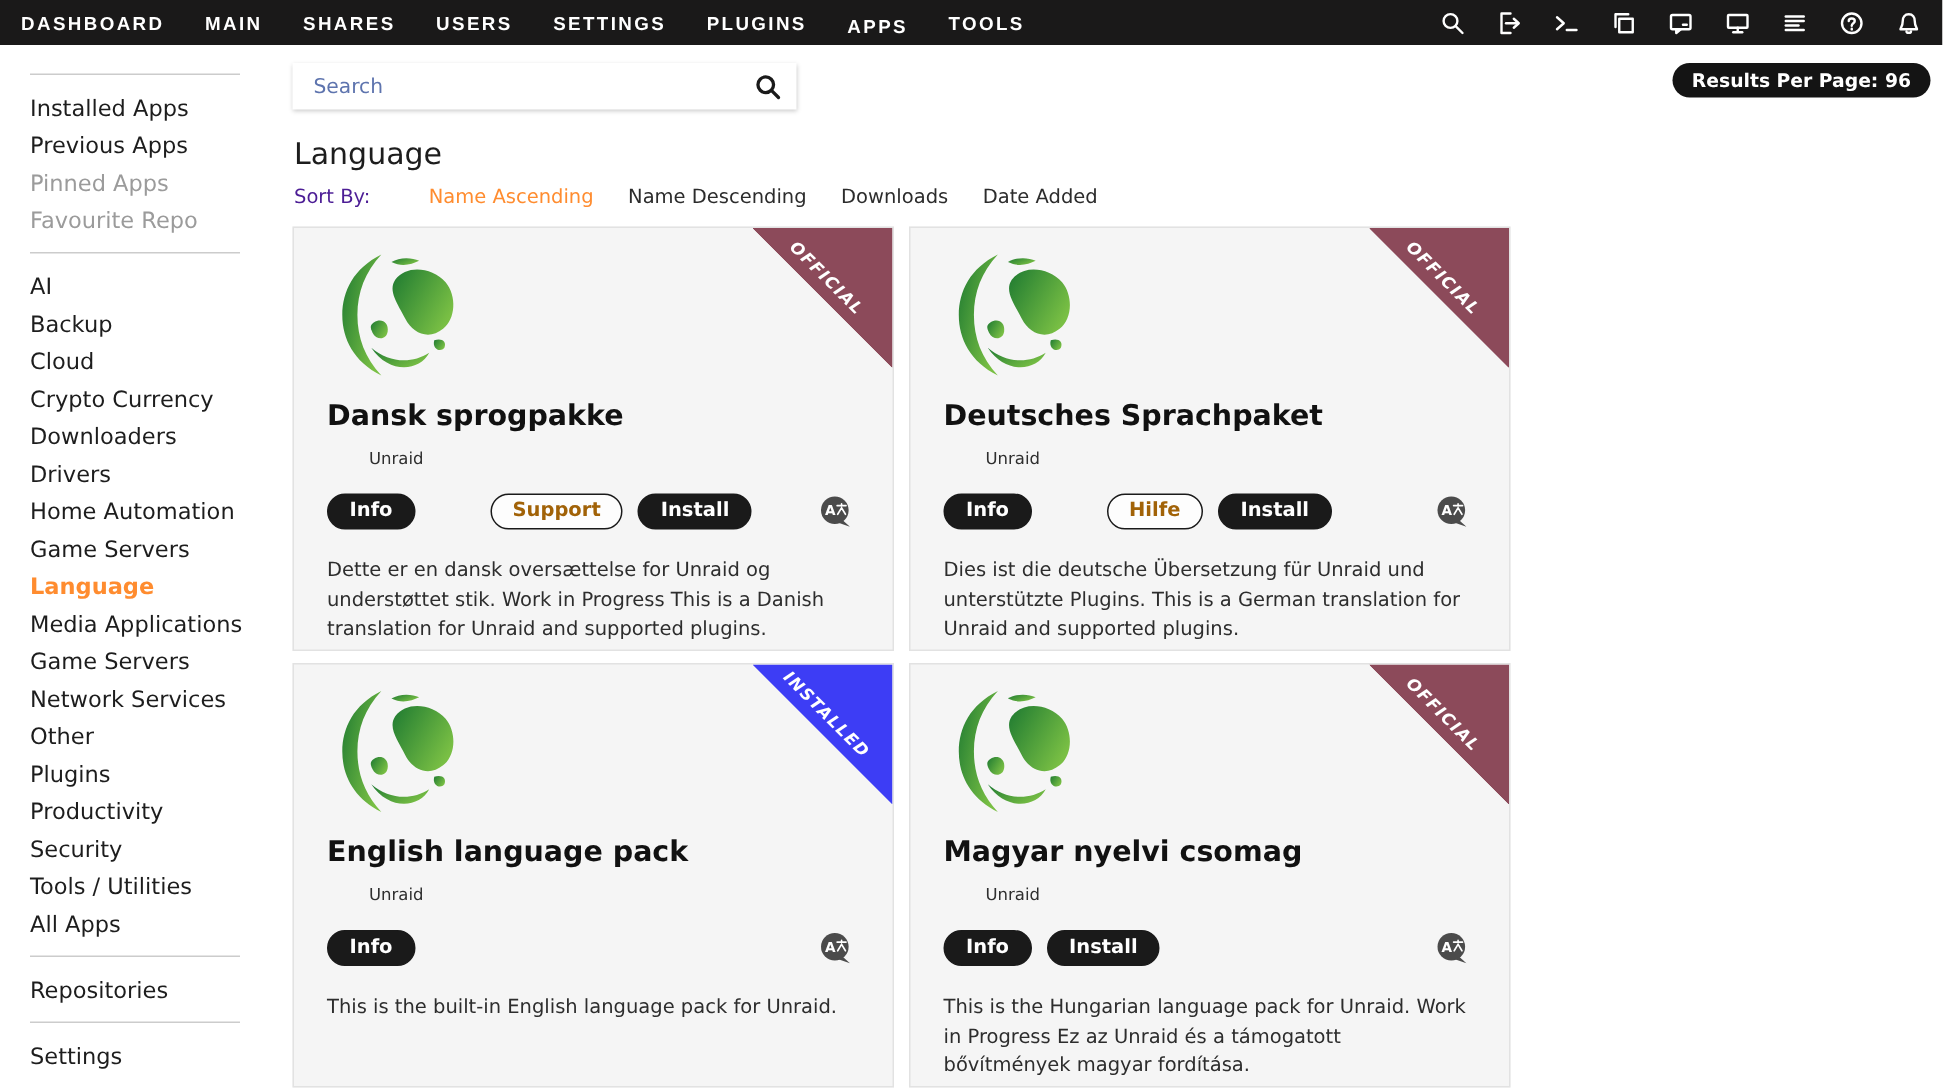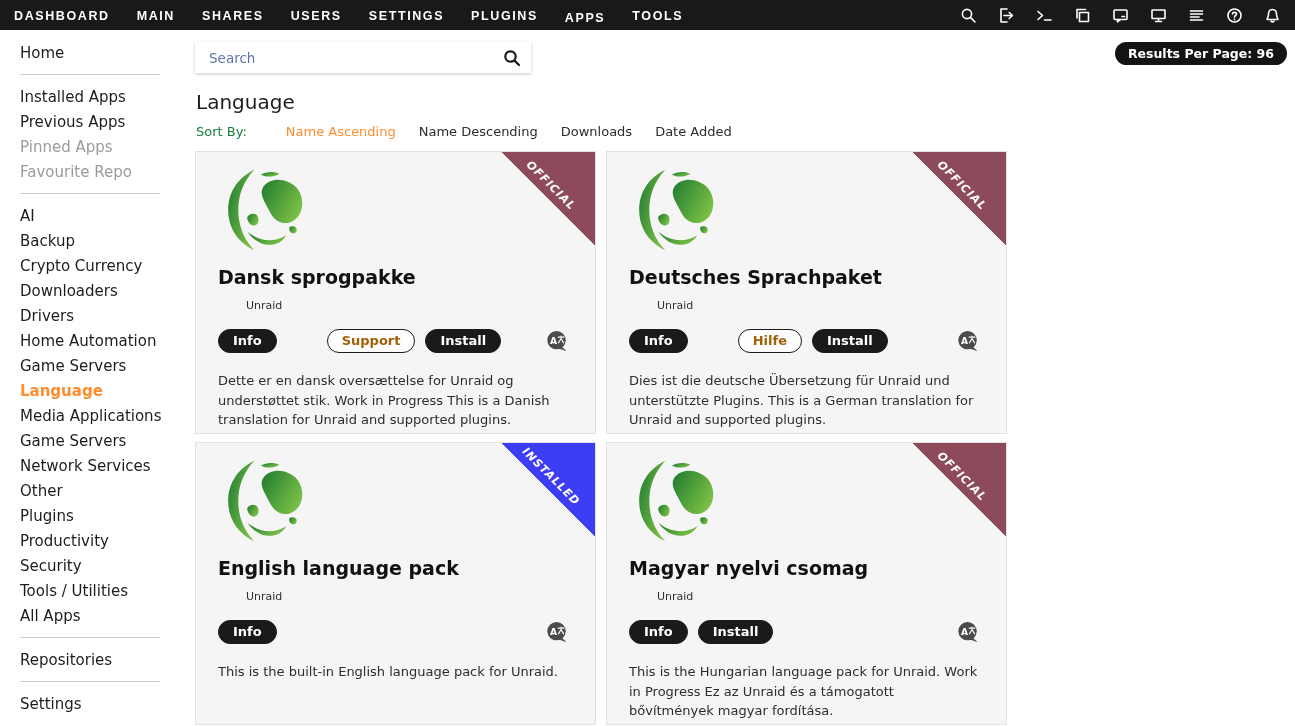--- a/index.html
+++ b/index.html
@@ -39,21 +39,21 @@
   }
   .searchbox input::placeholder{color:var(--search-ph,#5e74ae);opacity:1;}
   .searchbox .sicon{width:18px;height:18px;cursor:pointer;}
   .searchbox svg{width:18px;height:18px;stroke:#1a1a1a;fill:none;stroke-width:2.2;stroke-linecap:round;}
   .results-pill{
     position:absolute;top:12px;right:8px;background:var(--pill-bg,#141414);color:#fff;
     font-size:12.5px;font-weight:bold;padding:4px 13px;border-radius:13px;cursor:pointer;
   }
   .page-title{font-size:20px;font-weight:400;color:#1d1d1d;margin:17px 0 0 1px;}
   .sortrow{display:flex;align-items:center;gap:23px;margin:10px 0 0 1px;font-size:13px;color:#2c2c2c;}
-  .sortrow .sort-label{margin-right:16px;color:#15803d;}
+  .sortrow .sort-label{margin-right:16px;color:#4c1d95;}
   .sortrow .sort-opt{cursor:pointer;}
   .sortrow .sort-opt.active{color:var(--orange,#ff8c2f);}
   
   .grid{margin-top:12px;display:grid;grid-template-columns:401px 401px;gap:8px 10px;}
   .card{
     position:relative;background:#f5f5f5;border:1px solid #e2e2e2;box-sizing:border-box;
     height:283px;overflow:hidden;padding:16px 22px;
   }
   .ribbon{position:absolute;top:0;right:0;width:93px;height:93px;pointer-events:none;}
   .ribbon.official{background:linear-gradient(to bottom left,var(--ribbon-official,#8c4a5a) 50%,transparent 50.4%);}
@@ -146,29 +146,29 @@
       <span class="nicon">
         <svg viewBox="0 0 17 17">
           <path d="M8.5,2.5 C5.8,2.5 4.5,4.5 4.5,7 C4.5,10.5 3,11.5 3,12.5 H14 C14,11.5 12.5,10.5 12.5,7 C12.5,4.5 11.2,2.5 8.5,2.5 Z"></path>
           <path d="M7,14 C7,15.2 10,15.2 10,14"></path>
         </svg>
       </span>
     </div>
 </div>
 
 <div class="sidebar" id="sidebar">
-    <div class="side-item">Home</div>
     <hr class="side-divider">
     <div class="side-item">Installed Apps</div>
     <div class="side-item">Previous Apps</div>
     <div class="side-item disabled">Pinned Apps</div>
     <div class="side-item disabled">Favourite Repo</div>
     <hr class="side-divider">
     <div class="side-item">AI</div>
     <div class="side-item">Backup</div>
+    <div class="side-item">Cloud</div>
     <div class="side-item">Crypto Currency</div>
     <div class="side-item">Downloaders</div>
     <div class="side-item">Drivers</div>
     <div class="side-item">Home Automation</div>
     <div class="side-item">Game Servers</div>
     <div class="side-item active">Language</div>
     <div class="side-item">Media Applications</div>
     <div class="side-item">Game Servers</div>
     <div class="side-item">Network Services</div>
     <div class="side-item">Other</div>

